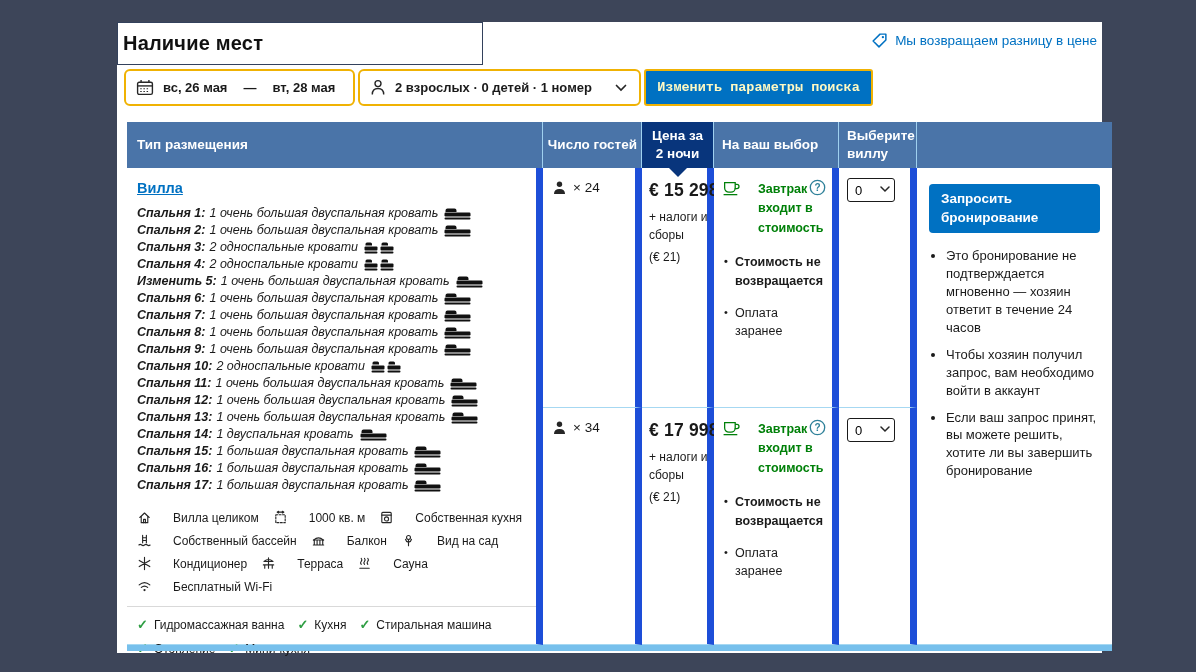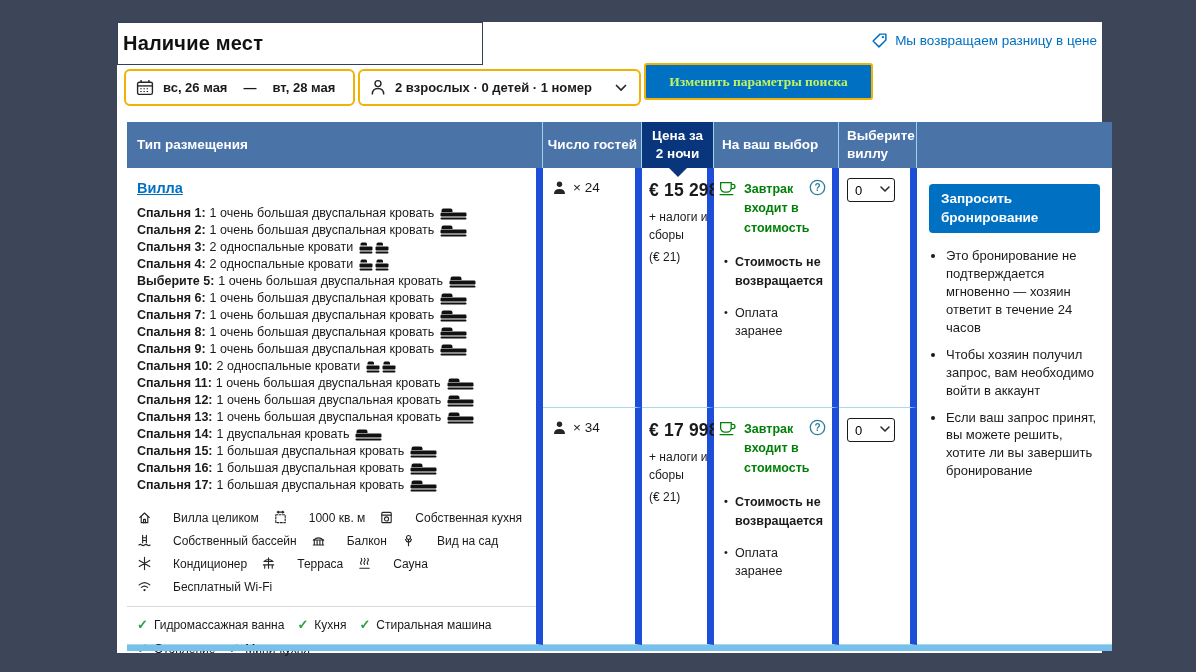--- a/index.html
+++ b/index.html
@@ -26,23 +26,23 @@
   .field {
     position:absolute; top:47px; height:37px; background:#fff;
     border:2px solid #f0b203; border-radius:6px;
     display:flex; align-items:center; font-weight:bold; font-size:13px; color:#1a1a1a; cursor:pointer;
   }
   .date-field { left:7px; width:231px; padding:0 10px; gap:9px; }
   .date-field .dash { margin:0 7px; }
   .occ-field  { left:241px; width:283px; padding:0 12px 0 10px; gap:9px; }
   .occ-field .chev { margin-left:auto; display:flex; }
   .submit {
-    position:absolute; left:527px; top:41px; width:229px; height:37px;
+    position:absolute; left:527px; top:47px; width:229px; height:37px;
     background:#0071c2; border:2px solid #f0b203; border-radius:3px;
-    color:#bef264; font-weight:bold; font-size:13.5px; cursor:pointer; font-family:Liberation Serif, serif;
+    color:#fef9c3; font-weight:bold; font-size:13.5px; cursor:pointer; font-family:Liberation Mono, monospace;
   }
 
   
   .table { position:absolute; left:10px; top:100px; width:985px; height:529px; }
   .th {
     position:absolute; top:0; height:46px; background:#4a74a8; color:#fff;
     font-weight:bold; font-size:13.5px; display:flex; align-items:center;
     border-right:1px solid #9fd0ef; padding:0 8px; z-index:2; line-height:1.3;
   }
   .th1 { left:0;     width:416px; padding-left:10px; }
@@ -67,39 +67,39 @@
   .c-select { left:712px; width:78px;  padding:10px 0 0 8px; }
   .c-info   { left:790px; top:46px; width:195px; height:477px; border-right:none; padding:16px 12px 0 12px; }
   .r1 { top:46px;  height:240px; }
   .r2 { top:286px; height:237px; }
   .bottom-bar { position:absolute; left:0; top:523px; width:985px; height:6px; background:#77c0ec; }
 
   
   .villa-link { display:inline-block; font-size:14.5px; font-weight:bold; color:#0071c2;
     text-decoration:underline; margin:2px 0 9px 0; cursor:pointer; }
   .bed-line { display:flex; align-items:center; font-size:12.5px; line-height:17px;
-    white-space:nowrap; color:#1a1a1a; }
+    white-space:nowrap; color:#1a1a1a;font-style:italic; }
   .bed-line b { margin-right:4px; }
   .bicons { margin-left:6px; display:flex; gap:2px; align-items:center; }
   .features { margin-top:16px; display:flex; flex-wrap:wrap; column-gap:14px; row-gap:8px;
     font-size:12px; max-width:396px; }
   .feat { display:flex; align-items:center; gap:21px; white-space:nowrap; }
   .divider { border-top:1px solid #d9d9d9; margin:12px -10px 10px -10px; }
   .extras { display:flex; flex-wrap:wrap; column-gap:13px; row-gap:9px; font-size:12px; max-width:380px; }
   .extra { display:flex; align-items:center; gap:6px; white-space:nowrap; }
   .ck { color:#2f9e44; font-weight:bold; font-size:13px; }
 
   
   .guests { display:flex; align-items:center; gap:7px; font-size:13.5px; }
   .price { font-size:17.5px; font-weight:bold; white-space:nowrap; letter-spacing:.2px; }
   .tax { font-size:12px; margin-top:7px; width:62px; line-height:1.5; }
   .tax2 { margin-top:4px; }
 
   
-  .meal { position:relative; display:flex; gap:7px; padding-right:20px;justify-content:center; }
+  .meal { position:relative; display:flex; gap:17px; padding-right:20px; }
   .meal-text { color:#008009; font-weight:bold; font-size:12.5px; line-height:1.55; width:64px; }
   .q { position:absolute; right:-2px; top:-1px; cursor:pointer; }
   .cond { position:relative; padding-left:13px; font-size:12.5px; line-height:1.5;
     margin-bottom:13px; width:105px; }
   .cond::before { content:"•"; position:absolute; left:2px; top:0; font-size:11px; }
   .cond.bold { font-weight:bold; }
   .cond-list { margin-top:15px; }
 
   
   .sel-wrap { position:relative; display:inline-block; width:48px; height:24px; }
@@ -243,21 +243,21 @@
                 <rect x="0.5" y="10.5" width="13" height="2" rx="1" fill="#111"></rect>
               </svg>
               <svg width="14" height="13" viewBox="0 0 14 13">
                 <path d="M3 1.5 h3.5 a1.5 1.5 0 0 1 1.5 1.5 v1.5 h-6.5 v-1.5 a1.5 1.5 0 0 1 1.5 -1.5 z" fill="#111"></path>
                 <rect x="0.5" y="5.5" width="13" height="4" rx="1" fill="#111"></rect>
                 <rect x="0.5" y="10.5" width="13" height="2" rx="1" fill="#111"></rect>
               </svg>
             </span>
           </div>
           <div class="bed-line">
-            <b>Выберите 5:</b>
+            <b>Изменить 5:</b>
             <span>1 очень большая двуспальная кровать</span>
             <span class="bicons">
               <svg width="27" height="13" viewBox="0 0 27 13">
                 <path d="M3.5 1.5 h7 a2 2 0 0 1 2 2 v1.5 h-11 v-1.5 a2 2 0 0 1 2 -2 z" fill="#111"></path>
                 <rect x="0.5" y="5.5" width="26" height="4" rx="1.2" fill="#111"></rect>
                 <rect x="0.5" y="10.5" width="26" height="2" rx="1" fill="#111"></rect>
               </svg>
             </span>
           </div>
           <div class="bed-line">

